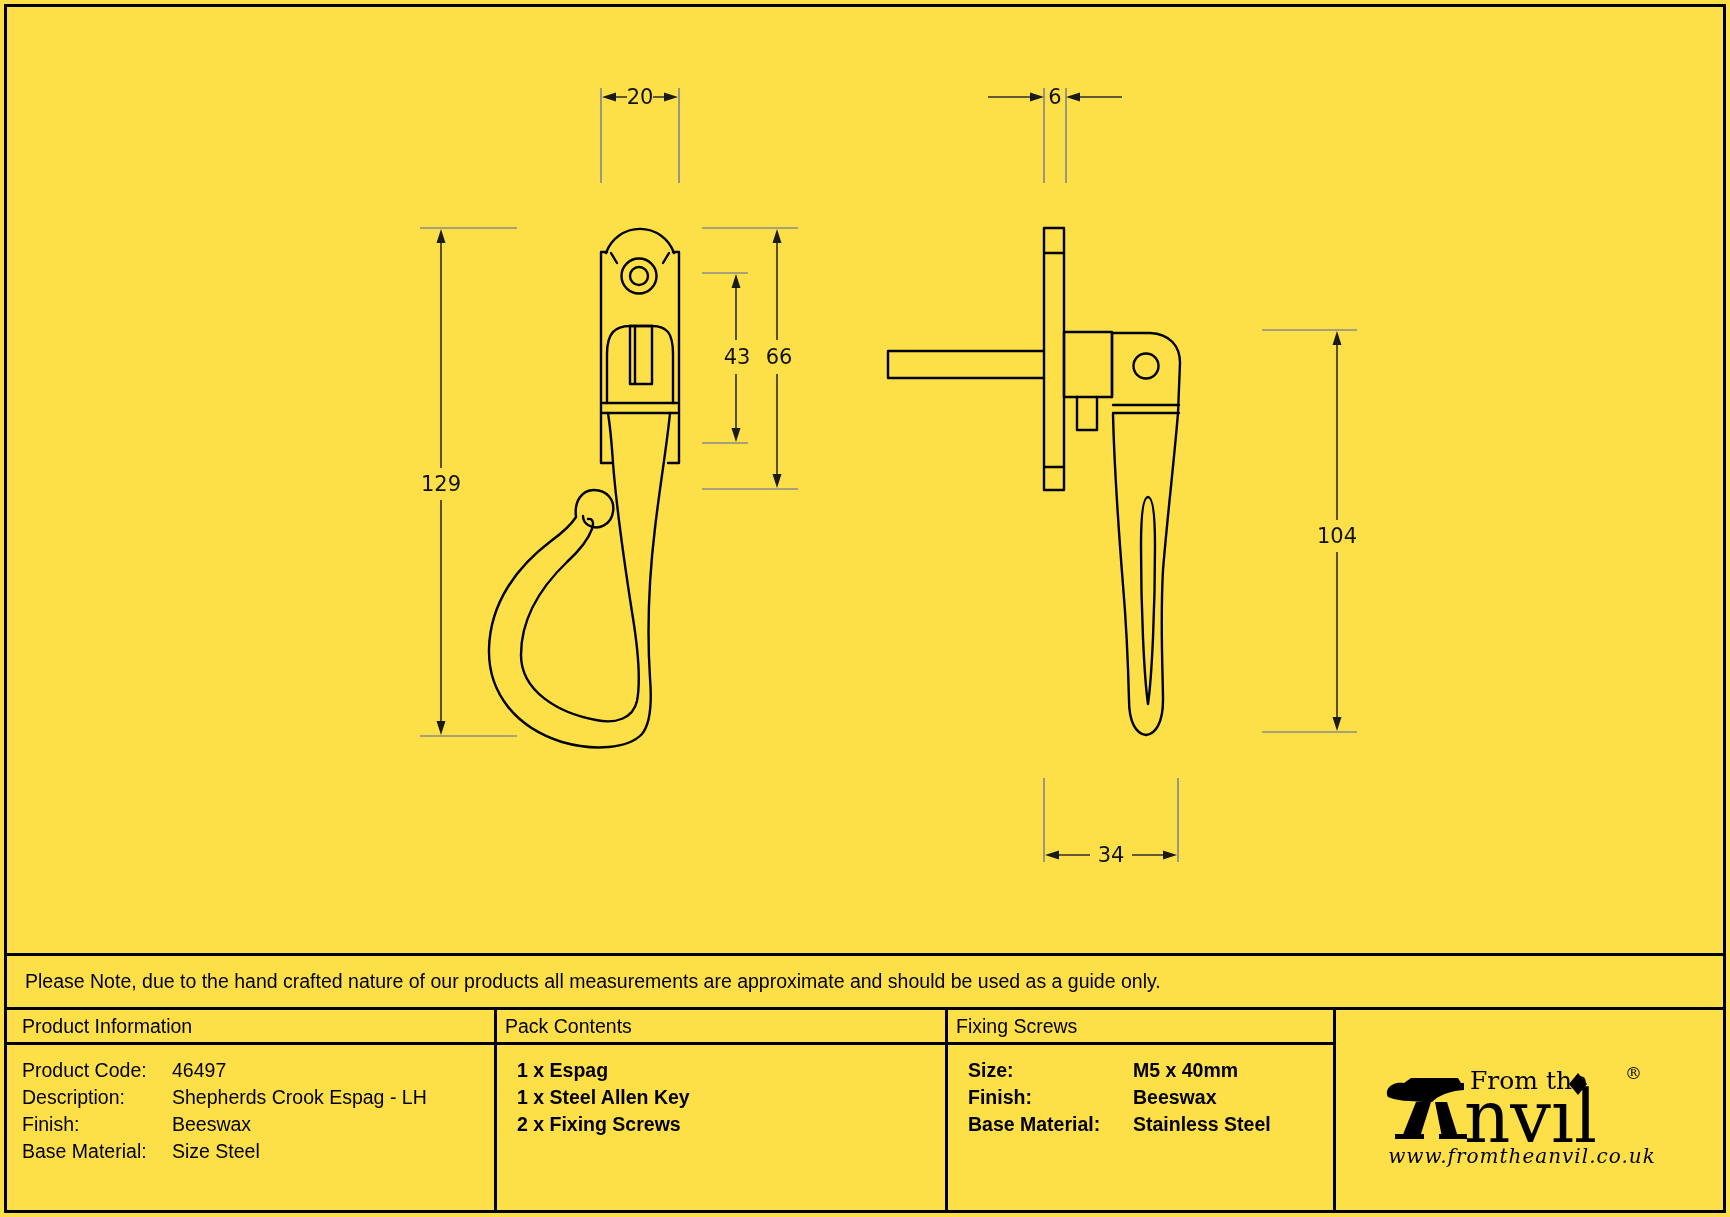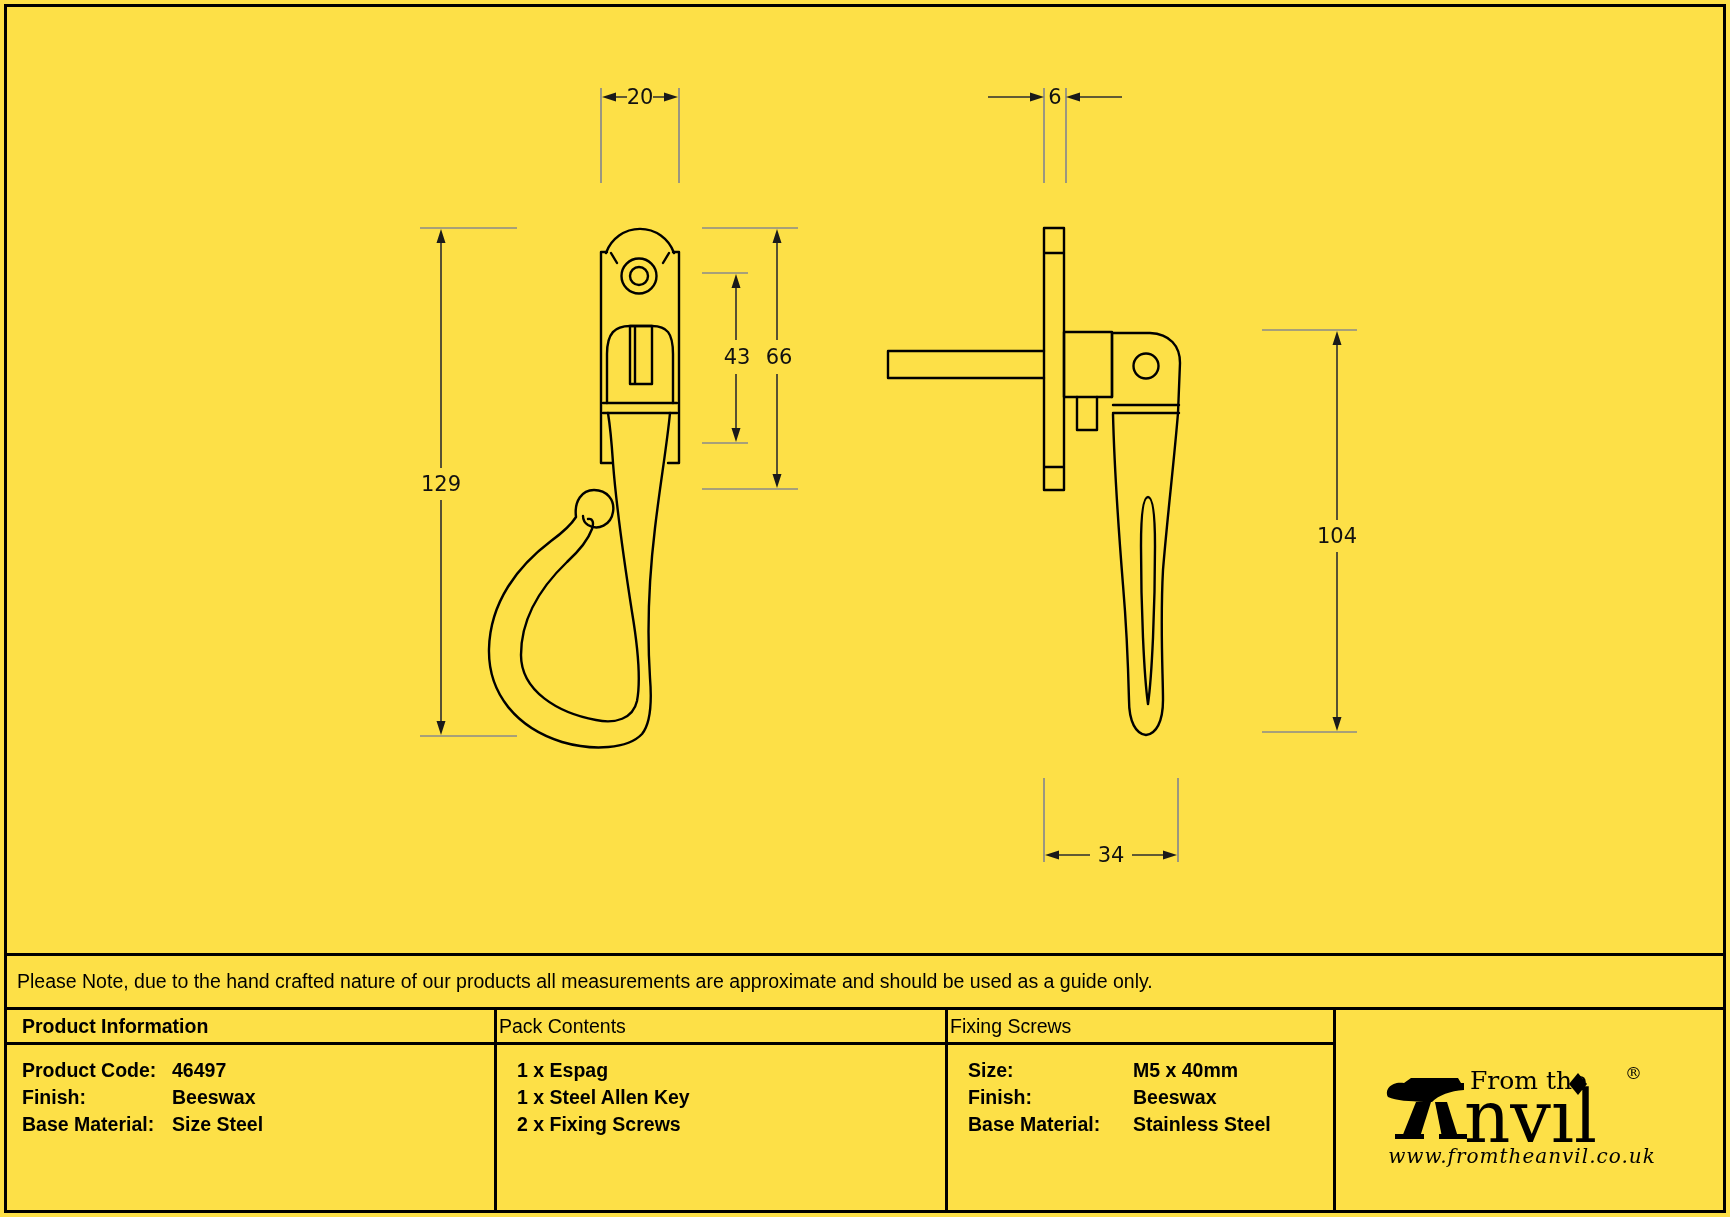--- a/index.html
+++ b/index.html
@@ -1,28 +1,28 @@
 <!DOCTYPE html>
 <html><head>
 <meta charset="utf-8">
 <style>
   html,body{margin:0;padding:0;background:#fff;}
   .page{position:relative;width:1730px;height:1217px;background:#fde047;font-family:"Liberation Sans",sans-serif;color:#000;}
   .sheet{position:absolute;left:4px;top:4px;width:1716px;height:1203px;border:3px solid #000;}
   .draw-area{position:absolute;left:0;top:0;width:1716px;height:946px;}
   .note-row{position:absolute;left:0;top:946px;width:1716px;height:51px;border-top:3px solid #000;display:flex;align-items:center;}
-  .note-row .note-text{padding-left:10px;font-size:19.5px;}
+  .note-row .note-text{padding-left:18px;font-size:19.5px;}
   .spec-table{position:absolute;left:0;top:1000px;width:1716px;height:200px;border-top:3px solid #000;display:flex;}
   .col{box-sizing:border-box;height:200px;display:flex;flex-direction:column;}
-  .col-1{width:490px;border-right:3px solid #000;font-weight:bold;}
+  .col-1{width:490px;border-right:3px solid #000;}
   .col-2{width:451px;border-right:3px solid #000;}
   .col-3{width:388px;border-right:3px solid #000;}
   .col-4{width:291px;display:flex;align-items:center;justify-content:center;margin-left:40px;}
   .cell-header{height:32px;border-bottom:3px solid #000;display:flex;align-items:center;padding-left:15px;font-size:19.5px;flex:0 0 auto;}
-  .col-2 .cell-header,.col-3 .cell-header{padding-left:2px;}
+  .col-2 .cell-header,.col-3 .cell-header{padding-left:8px;}
   .cell-body{padding:12px 0 0 15px;font-size:19.5px;line-height:27px;}
   .col-2 .cell-body,.col-3 .cell-body{padding-left:20px;font-weight:bold;}
   .kv{display:flex;}
   .kv .k{width:150px;flex:0 0 auto;}
   .col-3 .kv .k{width:165px;}
   .logo-wrap{width:280px;height:126px;}
   svg text.dim{font-family:"DejaVu Sans",sans-serif;font-size:21px;fill:#111;text-anchor:middle;}
   .outline{stroke:#000;stroke-width:2.4;fill:none;stroke-linecap:round;stroke-linejoin:round;}
   .dimline{stroke:#2e2e2e;stroke-width:1.6;fill:none;}
   .extline{stroke:#8a8a8a;stroke-width:1.7;fill:none;}
@@ -124,20 +124,24 @@
     <div class="spec-table">
 
       <div class="col col-1">
         <div class="cell-header">Product Information</div>
         <div class="cell-body">
           <div class="kv">
             <span class="k">Product Code:</span>
             <span class="v">46497</span>
           </div>
           <div class="kv">
+            <span class="k">Description:</span>
+            <span class="v">Shepherds Crook Espag - LH</span>
+          </div>
+          <div class="kv">
             <span class="k">Finish:</span>
             <span class="v">Beeswax</span>
           </div>
           <div class="kv">
             <span class="k">Base Material:</span>
             <span class="v">Size Steel</span>
           </div>
         </div>
       </div>
 

